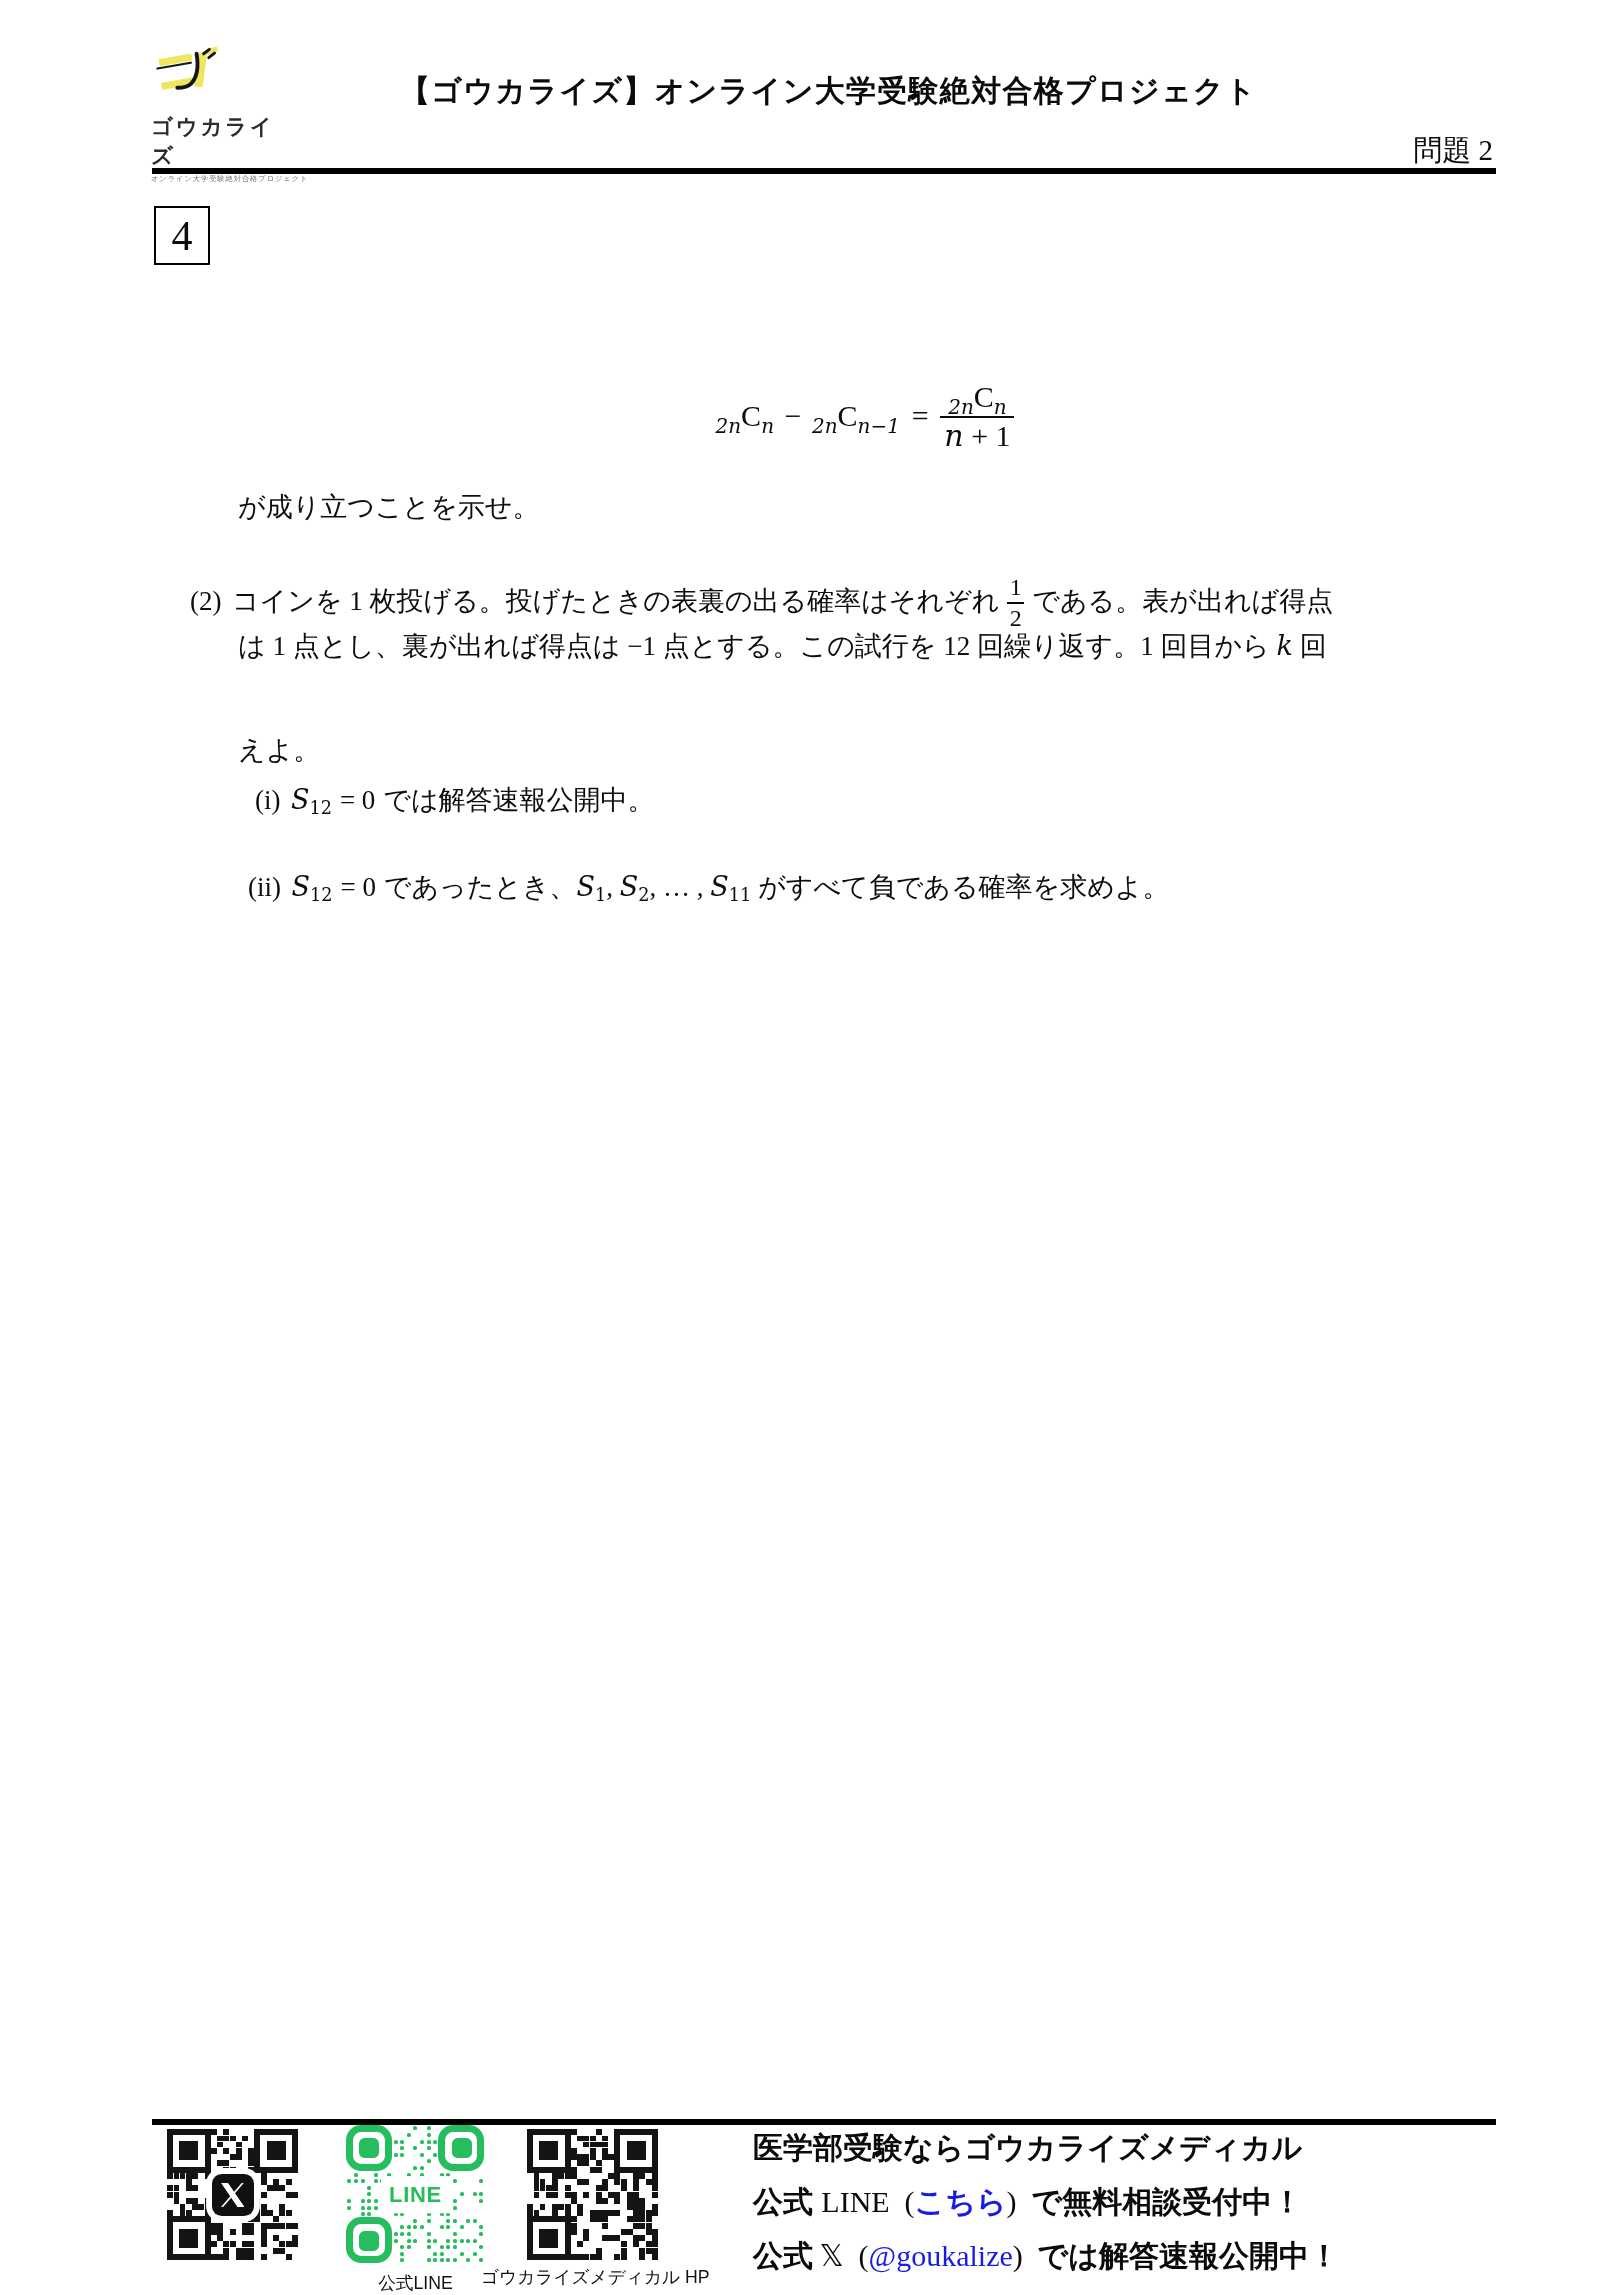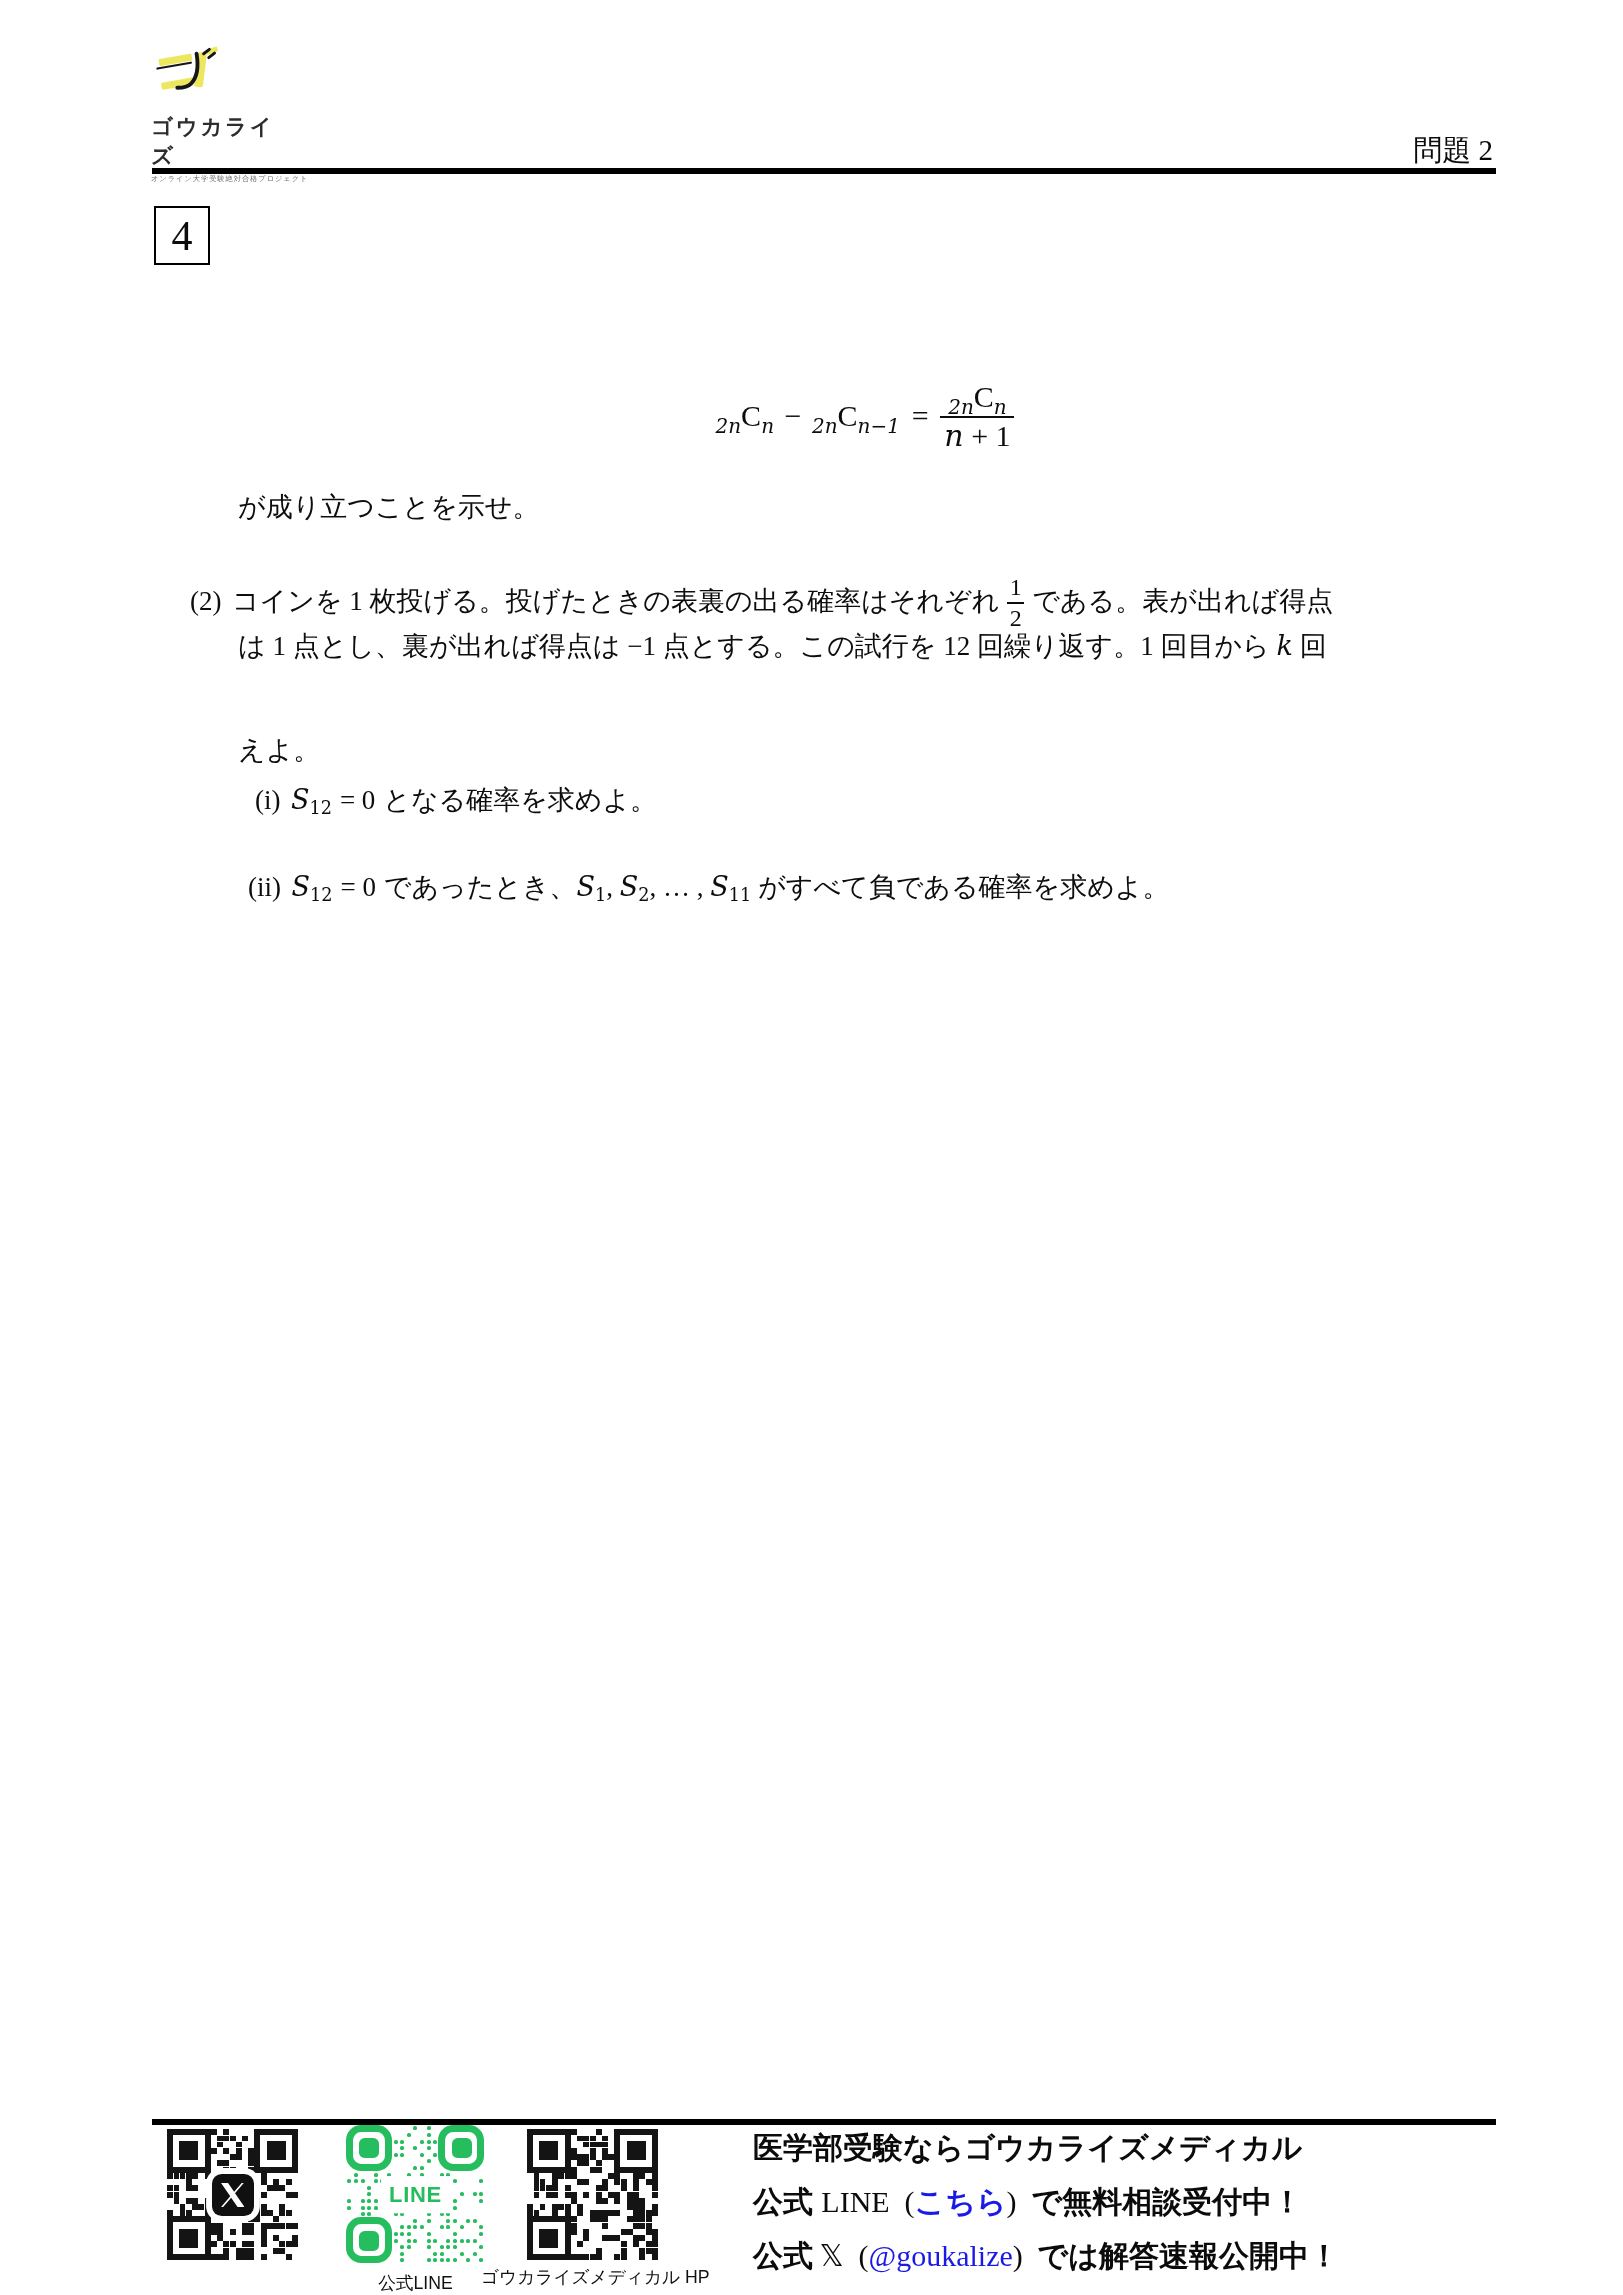--- a/index.html
+++ b/index.html
@@ -126,20 +126,21 @@
         <path d="M10 35 L62 26" stroke-width="3.5"></path>
         <path d="M71 12 C74 30 72 48 63 58 C58 63 50 65 41 65" stroke-width="6"></path>
         <path d="M82 12 l9 -7" stroke-width="4.5"></path>
         <path d="M90 18 l9 -7" stroke-width="4.5"></path>
       </g>
     </svg>
     <div class="logo-brand">ゴウカライズ</div>
     <div class="logo-sub">オンライン大学受験絶対合格プロジェクト</div>
   </div>
 
+  <div class="title1">【ゴウカライズ】オンライン大学受験絶対合格プロジェクト</div>
   <div class="page-label">問題 2</div>
   <div class="rule" style="top:168px;"></div>
 
   <div class="problem-box">
     <span>4</span>
   </div>
 
 
   <div class="formula-row">
     <div class="formula">
@@ -166,21 +167,21 @@
   </div>
 
   <div class="bodyline" style="left:238px;top:629px;">
     <span>は 1 点とし、裏が出れば得点は −1 点とする。この試行を 12 回繰り返す。1 回目から </span><span class="mi">k</span><span> 回</span>
   </div>
 
 
   <div class="bodyline" style="left:238px;top:734px;">えよ。</div>
 
   <div class="bodyline" style="left:255px;top:783px;">
-    <span class="lbl">(i)</span><span class="mi">S</span><sub>12</sub><span class="eqop">= 0</span><span>となる確率を求めよ。</span>
+    <span class="lbl">(i)</span><span class="mi">S</span><sub>12</sub><span class="eqop">= 0</span><span>では解答速報公開中。</span>
   </div>
 
   <div class="bodyline" style="left:248px;top:870px;">
     <span class="lbl">(ii)</span><span class="mi">S</span><sub>12</sub><span class="eqop">= 0</span><span>であったとき、</span><span class="mi">S</span><sub>1</sub><span>,</span> <span class="mi">S</span><sub>2</sub><span>, … ,</span> <span class="mi">S</span><sub>11</sub><span> がすべて負である確率を求めよ。</span>
   </div>
 
   <div class="rule" style="top:2119px;"></div>
 
   <div class="qr" style="left:167px;top:2129px;width:131px;height:131px;">
     <div class="qr-grid">

